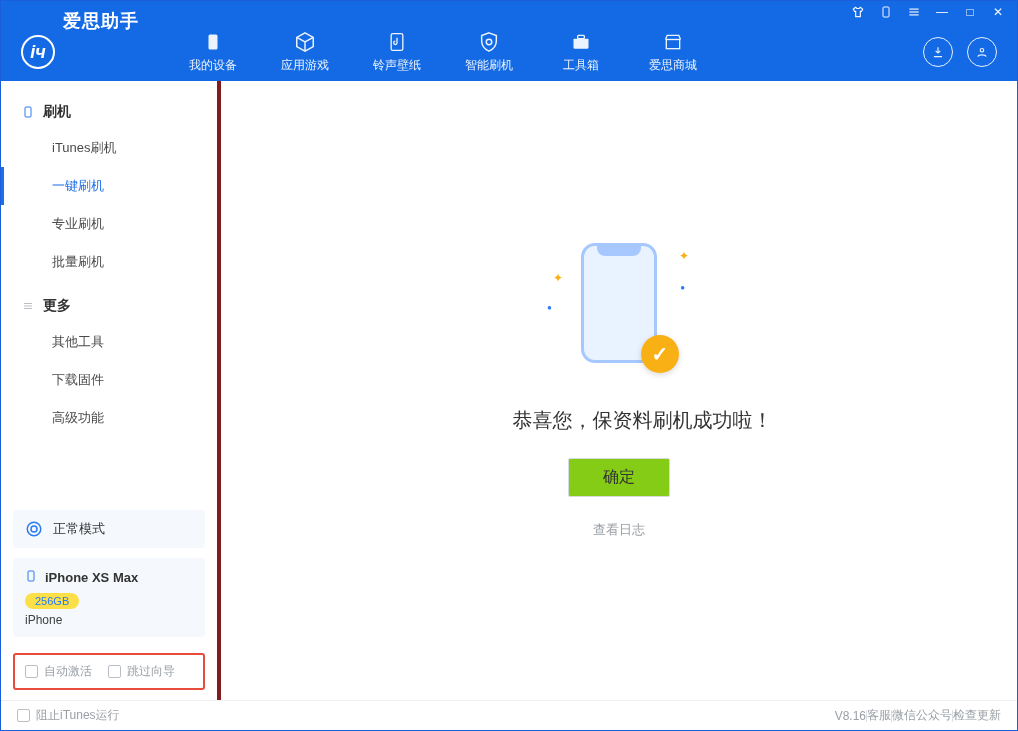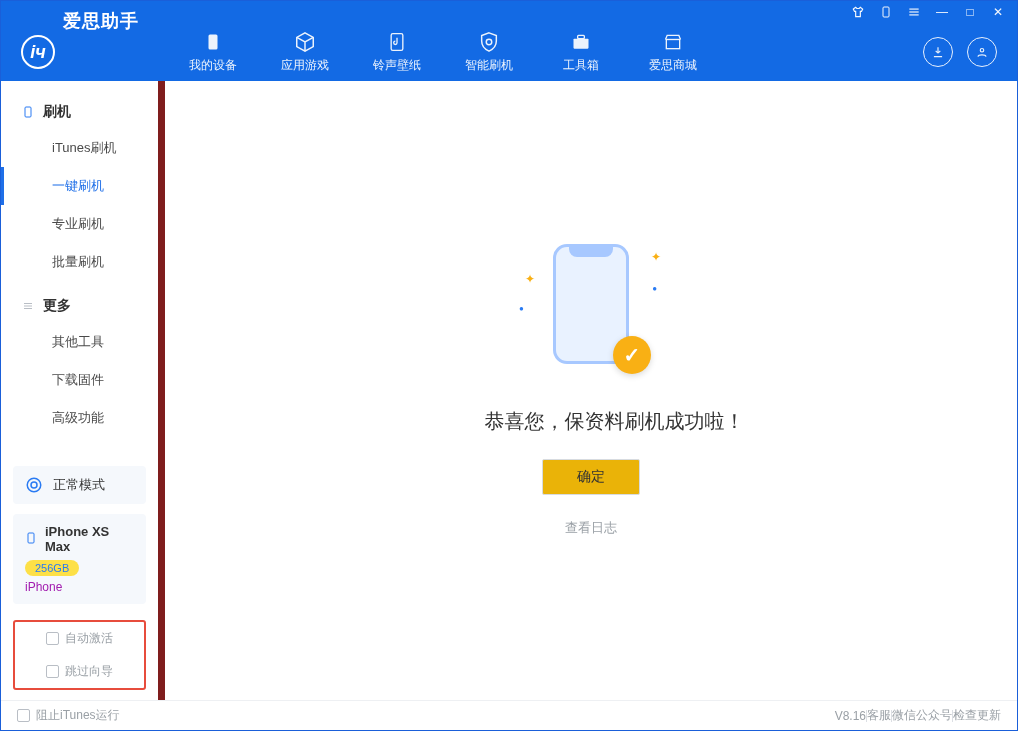--- a/index.html
+++ b/index.html
@@ -15,49 +15,49 @@
     .logo-text { display:flex; flex-direction:column; line-height:1.1; }
     .logo-text .cn { font-size:18px; font-weight:600; letter-spacing:1px;}
     .logo-text .en { font-size:11px; opacity:.9;margin-top:48px; }
     .nav { display:flex; gap:4px; height:100%; }
     .nav-item { width:88px; display:flex; flex-direction:column; align-items:center; justify-content:center; color:#fff; font-size:12px; cursor:pointer; gap:4px; opacity:.92; }
     .nav-item .nicon { width:22px; height:22px; display:flex; align-items:center; justify-content:center; }
     .header-right { margin-left:auto; display:flex; gap:14px; align-items:center; }
     .hicon { width:30px; height:30px; border:1.5px solid #fff; border-radius:50%; display:flex; align-items:center; justify-content:center; color:#fff; cursor:pointer; opacity:.9; }
     
     .body { display:flex; height: calc(100% - 80px - 30px); }
-    .sidebar { width:164px; border-right:7px solid #7f1d1d; padding-top:14px; display:flex; flex-direction:column; }
+    .sidebar { width:220px; border-right:4px solid #7f1d1d; padding-top:14px; display:flex; flex-direction:column; }
     .group-hdr { display:flex; align-items:center; gap:8px; padding:8px 20px; color:#333; font-size:14px; font-weight:600; }
     .group-hdr .gicon { width:14px; height:14px; color:#2a7bf3; display:flex; align-items:center; justify-content:center;}
     .subitem { padding:10px 20px 10px 48px; font-size:13px; color:#4a4a4a; cursor:pointer; border-left:3px solid transparent; }
     .subitem.active { color:#1f6fe8; border-left-color:#1f6fe8; }
     .spacer { flex:1; }
     .mode-card, .device-card { margin:0 12px 10px; background:#f5f8fc; border-radius:4px; padding:10px 12px; }
     .mode-card { display:flex; align-items:center; gap:10px; color:#333; font-size:13px; }
     .mode-card .micon { width:18px; height:18px; color:#2a7bf3; }
     .device-card .dname { display:flex; align-items:center; gap:8px; font-weight:600; font-size:13px; color:#333;}
     .device-card .badge { display:inline-block; margin-top:6px; background:#fde047; color:#2a7bf3; border-radius:10px; padding:2px 10px; font-size:11px;}
-    .device-card .dtype { margin-top:4px; font-size:12px; color:#a21caf; }
-    .opt-row { margin:6px 12px 10px; border:2px solid #e74c3c; border-radius:3px; padding:8px 10px; display:flex; gap:16px; align-items:center;flex-direction:column; }
+    .device-card .dtype { margin-top:4px; font-size:12px; color:#404040; }
+    .opt-row { margin:6px 12px 10px; border:2px solid #e74c3c; border-radius:3px; padding:8px 10px; display:flex; gap:16px; align-items:center; }
     .chk { display:flex; align-items:center; gap:6px; font-size:12px; color:#9aa0a6; cursor:pointer; }
     .chkbox { width:13px; height:13px; border:1px solid #b9bec5; border-radius:2px; background:#fff;}
     
     .main { flex:1; display:flex; flex-direction:column; align-items:center; justify-content:center; gap:24px; }
     .illust { width:120px; height:140px; position:relative; }
     .phone-rect { position:absolute; left:22px; top:0; width:76px; height:120px; border:3px solid #a7c8ff; border-radius:14px; background:#e9f2ff; }
     .phone-notch { position:absolute; left:38px; top:3px; width:44px; height:10px; background:#a7c8ff; border-radius:0 0 8px 8px;}
     .badge-check { position:absolute; right:0; bottom:10px; width:38px; height:38px; background:#f6b real; }
     .badge-check { background:#f9b014; border-radius:50%; display:flex; align-items:center; justify-content:center; color:#fff; font-size:20px; font-weight:700; box-shadow:0 2px 6px rgba(0,0,0,.15);}
     .sparkle { position:absolute; color:#f9b014; font-size:12px;}
     .sparkle.s1{ left:-6px; top:28px;}
     .sparkle.d1{ left:-12px; top:60px; color:#2a7bf3; font-size:8px;}
     .sparkle.s2{ right:-10px; top:6px;}
     .sparkle.d2{ right:-6px; top:40px; color:#2a7bf3; font-size:8px;}
     .success-text { font-size:20px; color:#333;margin-left:47px; }
-    .confirm-btn { border:1px solid #d7dbe0; background:#eab308; color:#333; padding:8px 34px; font-size:14px; border-radius:2px; cursor:pointer; }
+    .confirm-btn { border:1px solid #d7dbe0; background:#84cc16; color:#333; padding:8px 34px; font-size:16px; border-radius:2px; cursor:pointer; }
     .view-log { font-size:13px; color:#9aa0a6; cursor:pointer; }
     
     .footer { height:30px; border-top:1px solid #eef0f3; display:flex; align-items:center; padding:8px 16px; font-size:12px; color:#9aa0a6; }
     .footer .chk { color:#9aa0a6; }
     .footer-right { margin-left:auto; display:flex; align-items:center; }
     .footer-right .divider { width:1px; height:12px; background:#dcdfe4; }
     .footer-link { color:#9aa0a6; cursor:pointer; }
   </style>
 </head>
 <body>

